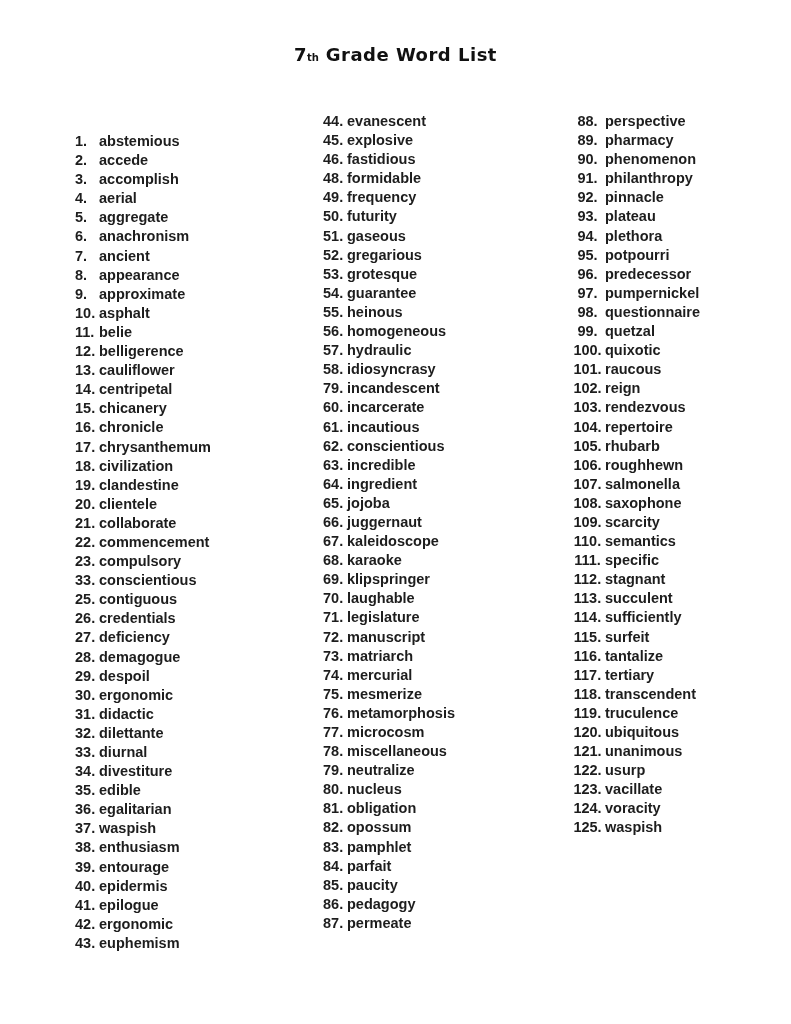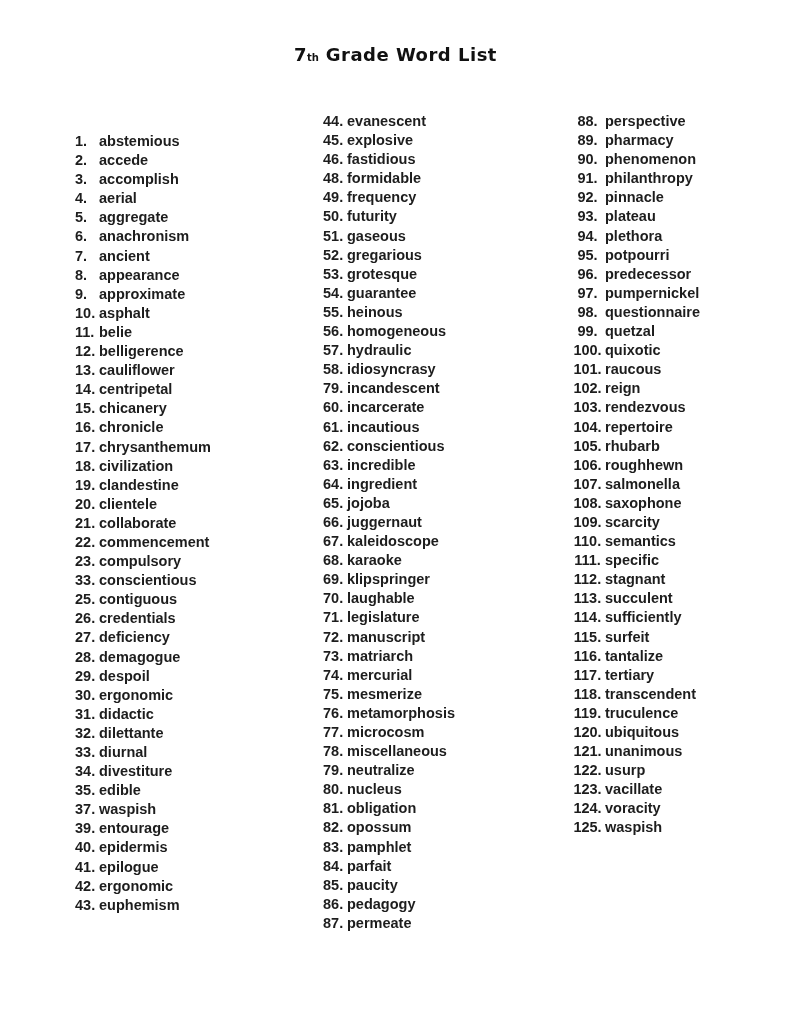--- a/index.html
+++ b/index.html
@@ -202,22 +202,30 @@
         </li>
         <li>
           <span class="num">34.</span>
           <span class="word">divestiture</span>
         </li>
         <li>
           <span class="num">35.</span>
           <span class="word">edible</span>
         </li>
         <li>
+          <span class="num">36.</span>
+          <span class="word">egalitarian</span>
+        </li>
+        <li>
           <span class="num">37.</span>
           <span class="word">waspish</span>
+        </li>
+        <li>
+          <span class="num">38.</span>
+          <span class="word">enthusiasm</span>
         </li>
         <li>
           <span class="num">39.</span>
           <span class="word">entourage</span>
         </li>
         <li>
           <span class="num">40.</span>
           <span class="word">epidermis</span>
         </li>
         <li>

